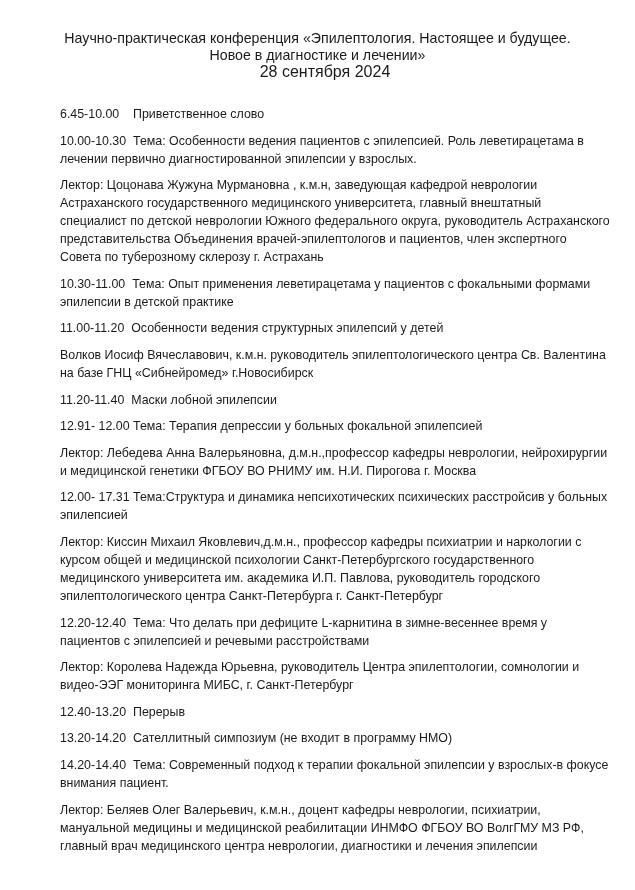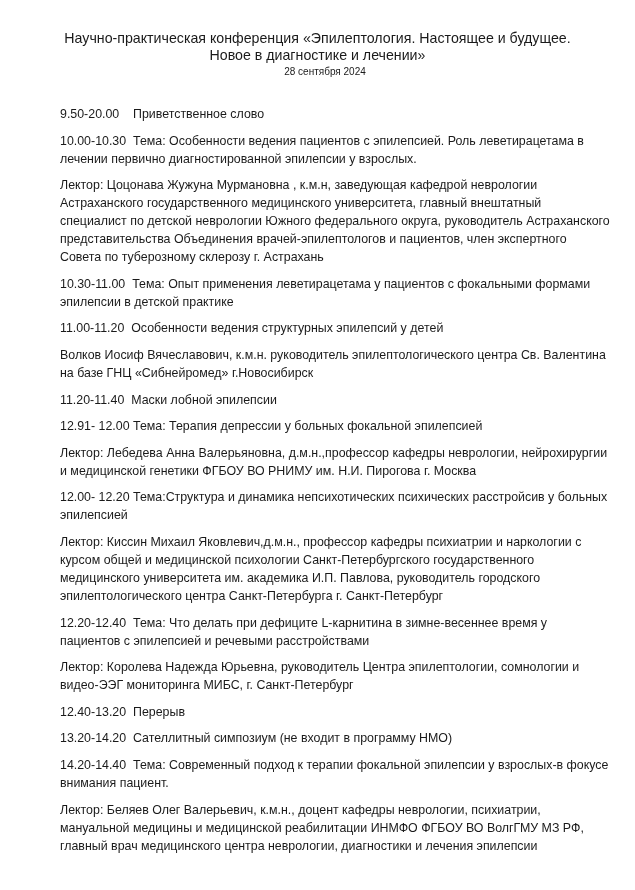--- a/index.html
+++ b/index.html
@@ -4,51 +4,51 @@
   <style>
     html, body { margin: 0; padding: 0; background: #ffffff; }
     body {
       width: 635px; height: 890px; overflow: hidden; position: relative;
       font-family: "Liberation Sans", sans-serif; color: #1a1a1a;
     }
     .header {
       position: absolute; top: 30px; left: 0; width: 635px; text-align: center;
     }
     .header .title { font-size: 14.2px; line-height: 17px; margin: 0; font-weight: normal; }
-    .header .date { font-size: 10px; line-height: 15px; margin-left: 15px; }
+    .header .date { font-size: 16px; line-height: 15px; margin-left: 15px; }
     .program {
       position: absolute; top: 105px; left: 60px; width: 550px;
       font-size: 12.4px; line-height: 18px;
     }
     .entry { margin: 0 0 8.6px 0; }
     .time { white-space: pre; }
     .para { margin: 0 0 8.6px 0; }
   </style>
 </head>
 <body>
 
 <div class="header">
   <div class="title">
     <div>Научно-практическая конференция «Эпилептология. Настоящее и будущее.</div>
     <div>Новое в диагностике и лечении»</div>
   </div>
   <div class="date">28 сентября 2024</div>
 </div>
 
 <div class="program" id="program">
-    <div class="entry"><span class="time">9.50-20.00</span><span class="time">    </span><span>Приветственное слово</span></div>
+    <div class="entry"><span class="time">6.45-10.00</span><span class="time">    </span><span>Приветственное слово</span></div>
     <div class="entry"><span class="time">10.00-10.30</span><span class="time">  </span><span>Тема: Особенности ведения пациентов с эпилепсией. Роль леветирацетама в лечении первично диагностированной эпилепсии у взрослых.</span></div>
     <div class="para"><span>Лектор: Цоцонава Жужуна Мурмановна , к.м.н, заведующая кафедрой неврологии Астраханского государственного медицинского университета, главный внештатный специалист по детской неврологии Южного федерального округа, руководитель Астраханского представительства Объединения врачей-эпилептологов и пациентов, член экспертного Совета по туберозному склерозу г. Астрахань</span></div>
     <div class="entry"><span class="time">10.30-11.00</span><span class="time">  </span><span>Тема: Опыт применения леветирацетама у пациентов с фокальными формами эпилепсии в детской практике</span></div>
     <div class="entry"><span class="time">11.00-11.20</span><span class="time">  </span><span>Особенности ведения структурных эпилепсий у детей</span></div>
     <div class="para"><span>Волков Иосиф Вячеславович, к.м.н. руководитель эпилептологического центра Св. Валентина на базе ГНЦ «Сибнейромед» г.Новосибирск</span></div>
     <div class="entry"><span class="time">11.20-11.40</span><span class="time">  </span><span>Маски лобной эпилепсии</span></div>
     <div class="entry"><span class="time">12.91- 12.00</span><span class="time"> </span><span>Тема: Терапия депрессии у больных фокальной эпилепсией</span></div>
     <div class="para"><span>Лектор: Лебедева Анна Валерьяновна, д.м.н.,профессор кафедры неврологии, нейрохирургии и медицинской генетики ФГБОУ ВО РНИМУ им. Н.И. Пирогова г. Москва</span></div>
-    <div class="entry"><span class="time">12.00- 12.20</span><span class="time"> </span><span>Тема:Структура и динамика непсихотических психических расстройсив у больных эпилепсией</span></div>
+    <div class="entry"><span class="time">12.00- 17.31</span><span class="time"> </span><span>Тема:Структура и динамика непсихотических психических расстройсив у больных эпилепсией</span></div>
     <div class="para"><span>Лектор: Киссин Михаил Яковлевич,д.м.н., профессор кафедры психиатрии и наркологии с курсом общей и медицинской психологии Санкт-Петербургского государственного медицинского университета им. академика И.П. Павлова, руководитель городского эпилептологического центра Санкт-Петербурга г. Санкт-Петербург</span></div>
     <div class="entry"><span class="time">12.20-12.40</span><span class="time">  </span><span>Тема: Что делать при дефиците L-карнитина в зимне-весеннее время у пациентов с эпилепсией и речевыми расстройствами</span></div>
     <div class="para"><span>Лектор: Королева Надежда Юрьевна, руководитель Центра эпилептологии, сомнологии и видео-ЭЭГ мониторинга МИБС, г. Санкт-Петербург</span></div>
     <div class="entry"><span class="time">12.40-13.20</span><span class="time">  </span><span>Перерыв</span></div>
     <div class="entry"><span class="time">13.20-14.20</span><span class="time">  </span><span>Сателлитный симпозиум (не входит в программу НМО)</span></div>
     <div class="entry"><span class="time">14.20-14.40</span><span class="time">  </span><span>Тема: Современный подход к терапии фокальной эпилепсии у взрослых-в фокусе внимания пациент.</span></div>
     <div class="para"><span>Лектор: Беляев Олег Валерьевич, к.м.н., доцент кафедры неврологии, психиатрии, мануальной медицины и медицинской реабилитации ИНМФО ФГБОУ ВО ВолгГМУ МЗ РФ, главный врач медицинского центра неврологии, диагностики и лечения эпилепсии</span></div>
   </div>
 
 </body></html>

